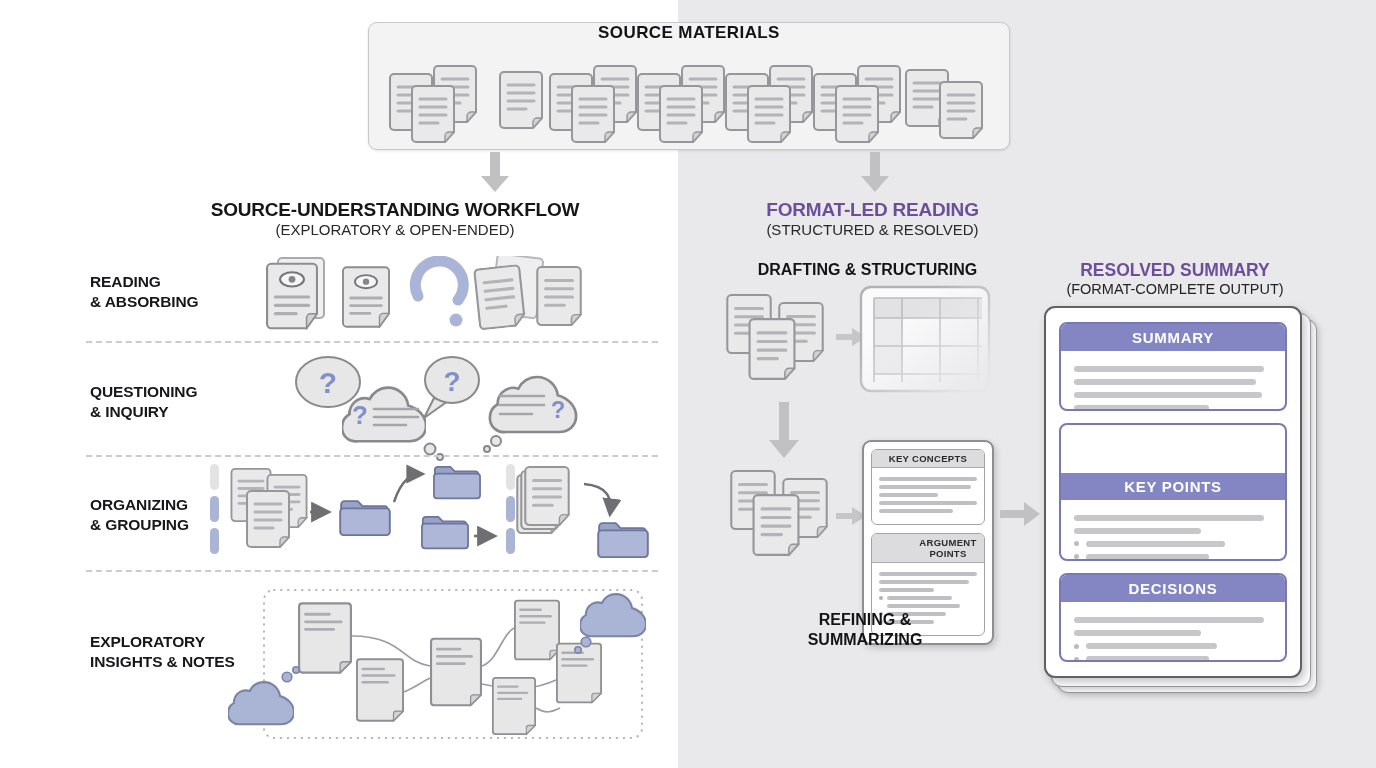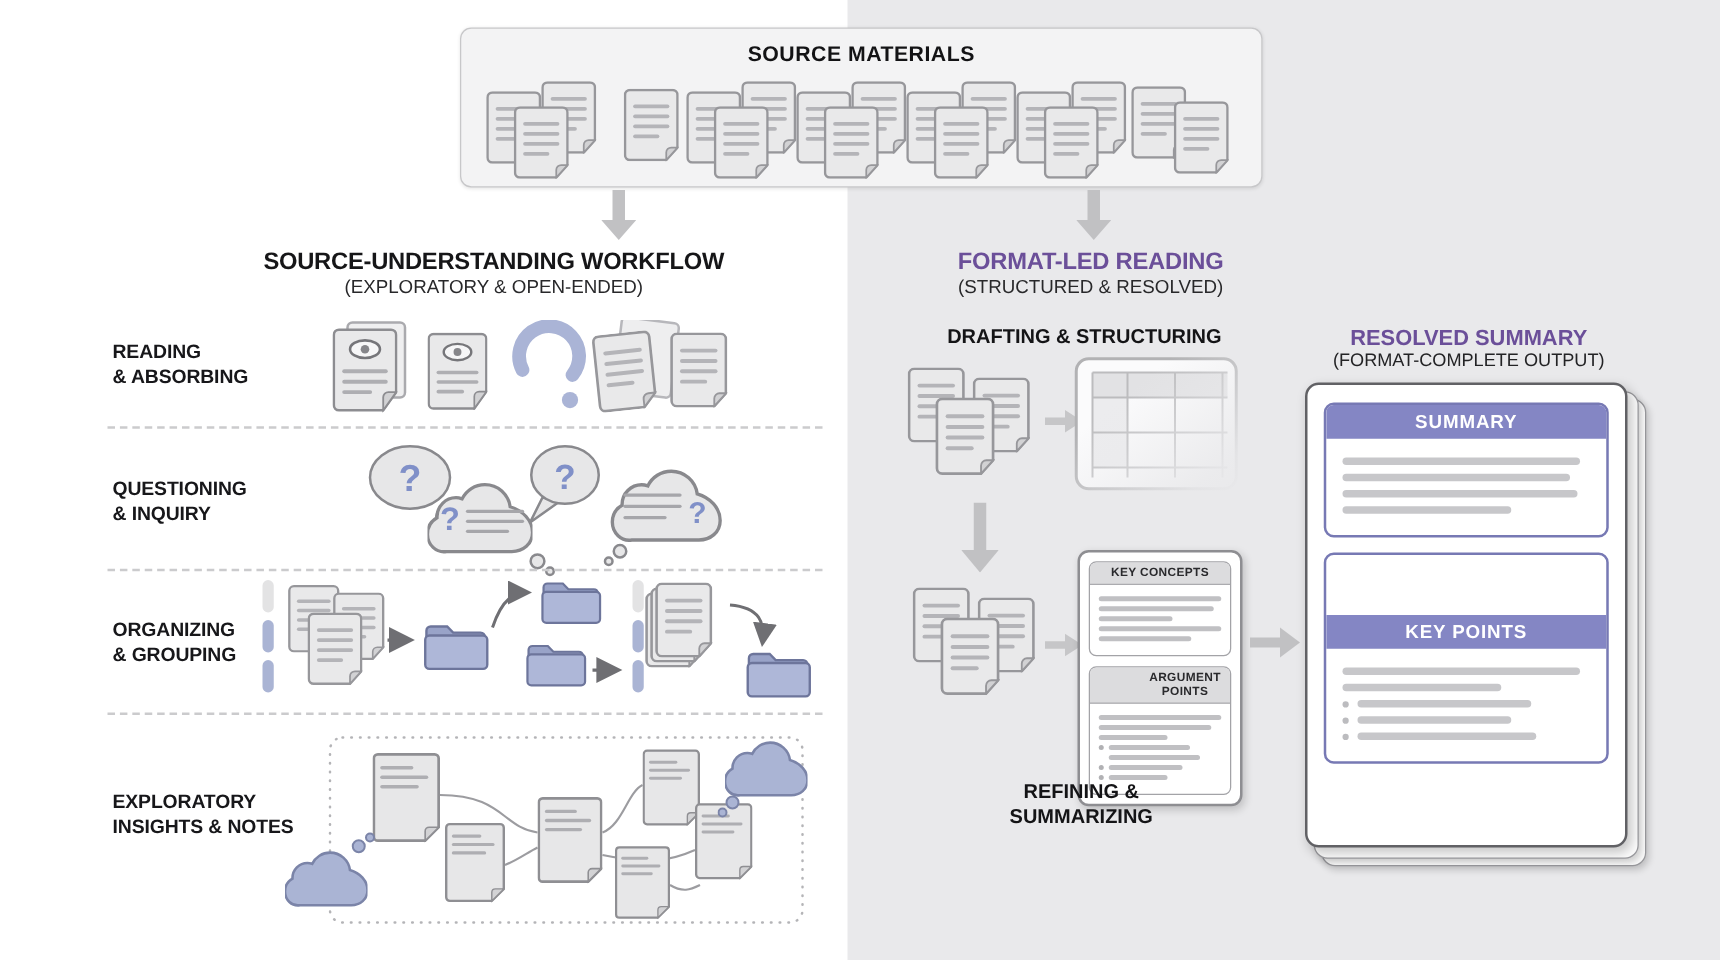--- a/index.html
+++ b/index.html
@@ -89,21 +89,21 @@
       <symbol id="cloud" viewBox="0 0 64 46">
         <path d="M50.4 17.2 C49.4 9.6 42.9 3.7 35 3.7 C28.9 3.7 23.6 7.2 21.1 12.4 C19.9 12 18.7 11.7 17.4 11.7 C11 11.7 5.8 16.9 5.8 23.3 L5.8 23.9 C2.3 25.9 0 29.6 0 33.9 C0 40.3 5.2 45.5 11.6 44.5 L51.4 44.5 C58.3 44.5 64 39.9 64 32.9 C64 25.5 58.1 19.5 50.4 17.2 Z"></path>
       </symbol>
       <marker id="ah" markerWidth="9" markerHeight="9" refX="6.5" refY="4" orient="auto">
         <path d="M0 0L8 4L0 8z" fill="#6f6f73"></path>
       </marker>
     </defs>
   </svg>
 
   <div class="abs src-box" style="left:368px;top:22px;width:640px;height:126px;">
-    <div class="src-title" style="margin-top: 11px; white-space: pre-line;">SOURCE MATERIALS</div>
+    <div class="src-title" style="white-space: pre-line;">SOURCE MATERIALS</div>
     <svg class="abs" style="left:14px;top:40px;" width="612" height="84" viewBox="0 0 612 84">
       <use href="#doc" x="6" y="10" width="44" height="58"></use>
         <use href="#doc" x="50" y="2" width="44" height="58"></use>
         <use href="#doc" x="28" y="22" width="44" height="58"></use>
       <use href="#doc" x="116" y="8" width="44" height="58"></use>
       <use href="#doc" x="166" y="10" width="44" height="58"></use>
         <use href="#doc" x="210" y="2" width="44" height="58"></use>
         <use href="#doc" x="188" y="22" width="44" height="58"></use>
       <use href="#doc" x="254" y="10" width="44" height="58"></use>
         <use href="#doc" x="298" y="2" width="44" height="58"></use>
@@ -325,21 +325,21 @@
           </span>
       </div>
     </div>
   </div>
 
   <svg class="abs" style="left:1000px;top:500px;" width="40" height="28">
     <rect x="0" y="10" width="24" height="8" fill="var(--arrow-gray,#c1c1c3)"></rect>
     <polygon points="24,2 40,14 24,26" fill="var(--arrow-gray,#c1c1c3)"></polygon>
   </svg>
 
-  <div class="abs step-label" style="left: 780px; top: 610px; width: 170px; white-space: pre-line; margin-top: 14px;">REFINING &amp;
+  <div class="abs step-label" style="left: 780px; top: 610px; width: 170px; white-space: pre-line;">REFINING &amp;
 SUMMARIZING</div>
 
   <div class="abs out-title" style="left: 1060px; top: 260px; width: 230px; white-space: pre-line;">RESOLVED SUMMARY</div>
   <div class="abs out-sub" style="left: 1040px; top: 281px; width: 270px; white-space: pre-line;">(FORMAT-COMPLETE OUTPUT)</div>
 
   <div class="panel-layer" style="left:1057px;top:319px;width:258px;height:372px;"></div>
   <div class="panel-layer" style="left:1051px;top:313px;width:258px;height:372px;"></div>
   <div class="panel" style="left:1044px;top:306px;width:258px;height:372px;">
     <div class="osec">
       <div class="osec-h" style="white-space: pre-line;">SUMMARY</div>
@@ -362,14 +362,29 @@
         <span class="brow">
             <i class="dot"></i>
             <i class="bar" style="width:62%"></i>
           </span>
         <span class="brow">
             <i class="dot"></i>
             <i class="bar" style="width:72%"></i>
           </span>
       </div>
     </div>
+    <div class="osec">
+      <div class="osec-h" style="white-space: pre-line;">DECISIONS</div>
+      <div class="osec-b">
+        <i class="bar" style="width:96%"></i>
+        <i class="bar" style="width:64%"></i>
+        <span class="brow">
+            <i class="dot"></i>
+            <i class="bar" style="width:66%"></i>
+          </span>
+        <span class="brow">
+            <i class="dot"></i>
+            <i class="bar" style="width:62%"></i>
+          </span>
+      </div>
+    </div>
   </div>
 </div>
 
 </body></html>

